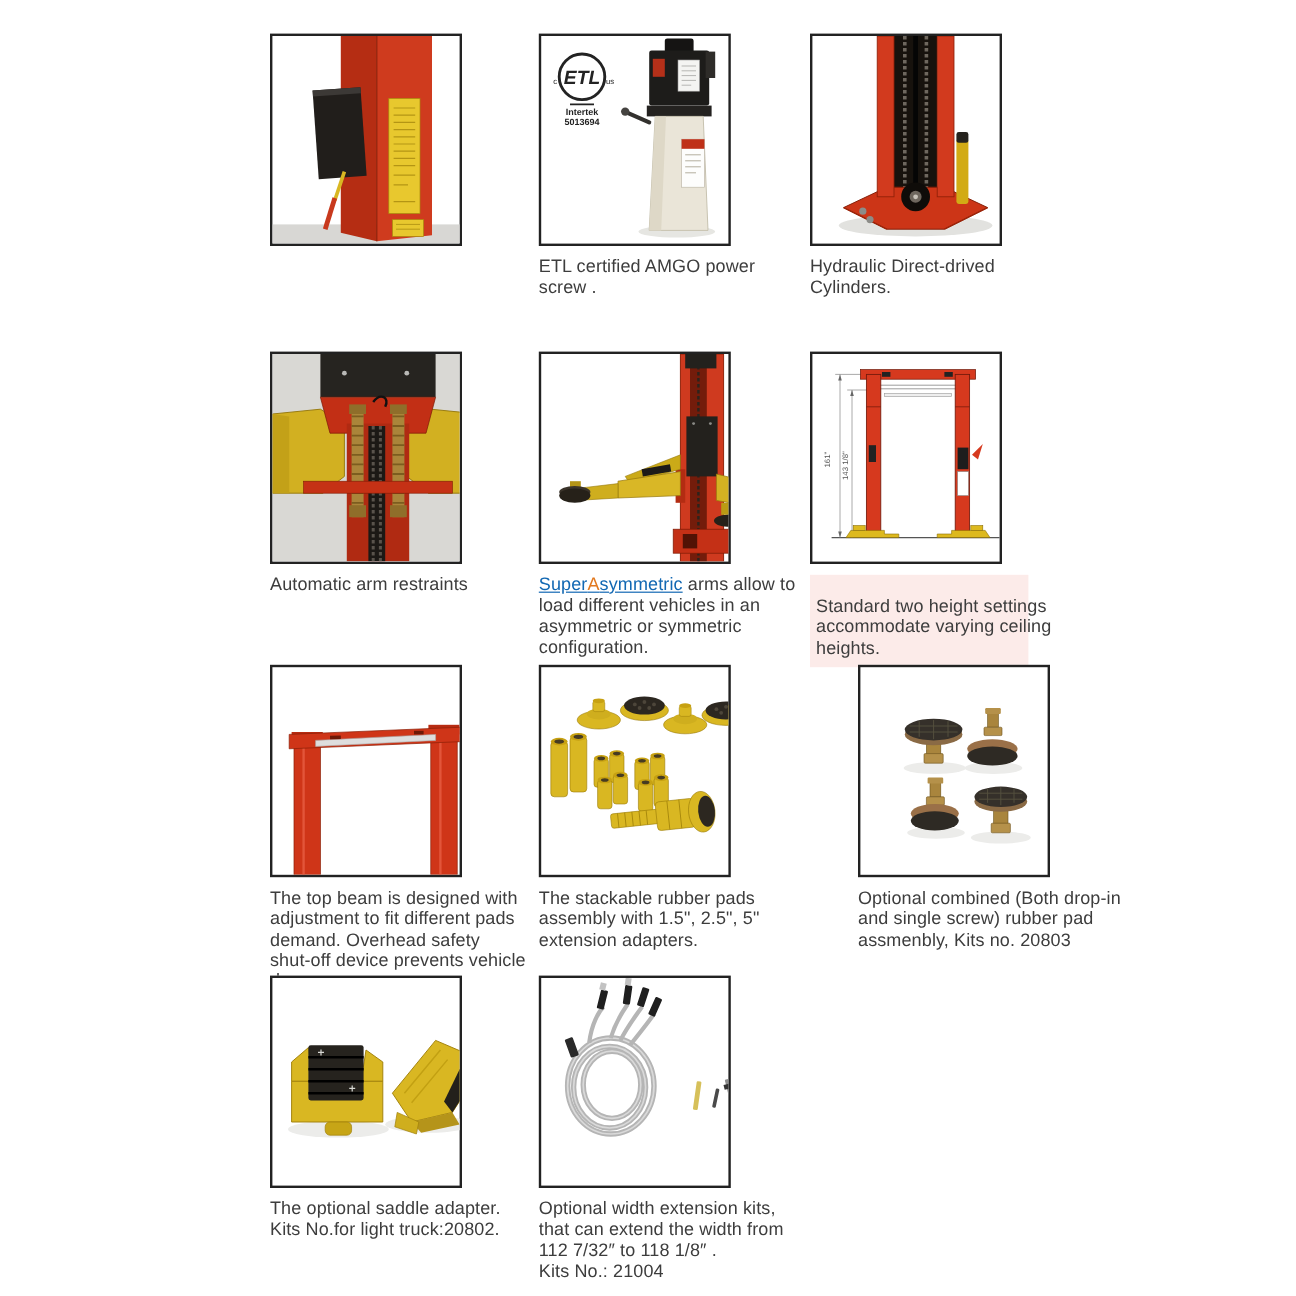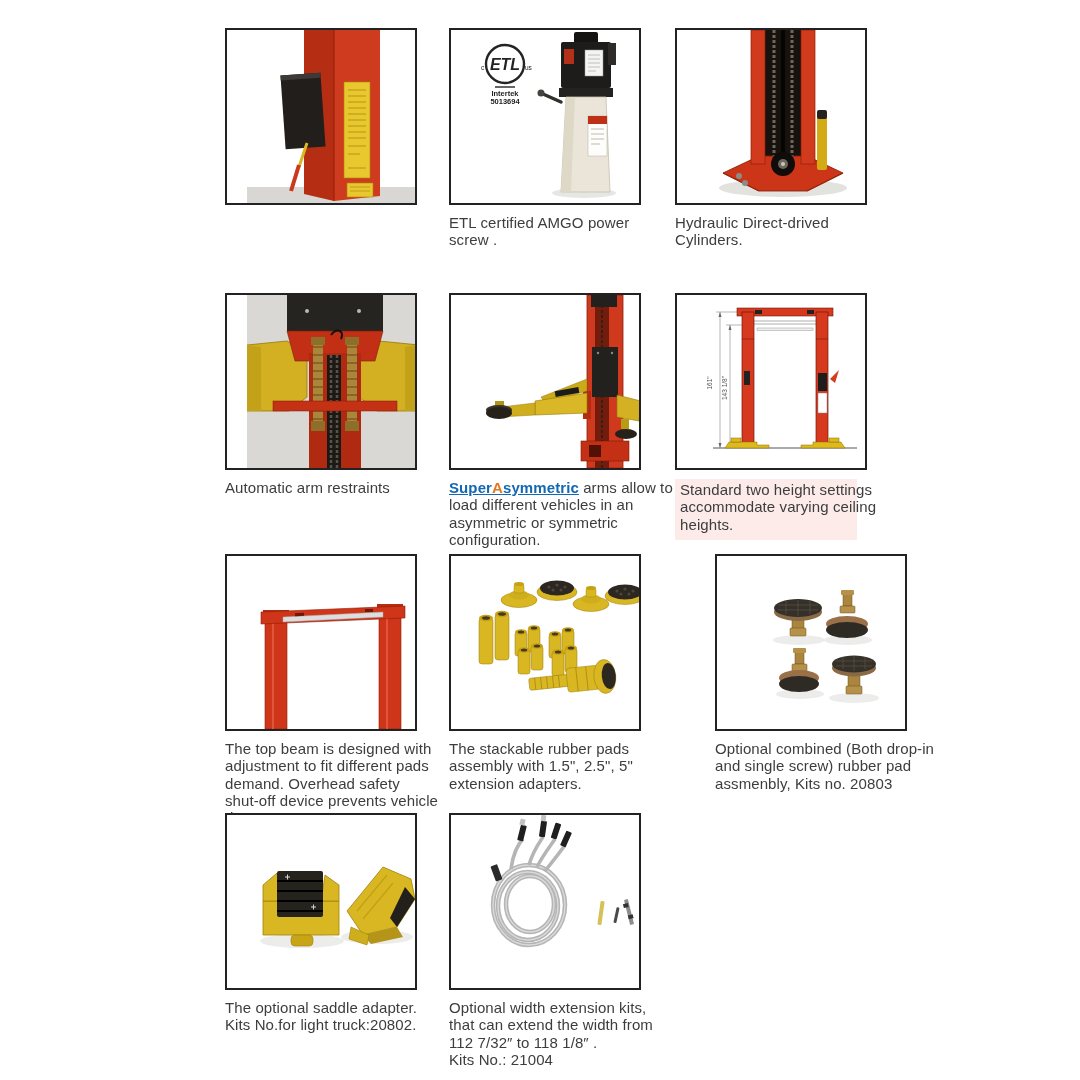--- a/index.html
+++ b/index.html
@@ -1,23 +1,23 @@
 <!DOCTYPE html>
 <html><head>
 <meta charset="utf-8">
 <style>
   html,body{margin:0;padding:0;background:#fff;}
   #page{position:relative;width:1080px;height:1080px;background:#fff;overflow:hidden;
         font-family:"Liberation Sans", sans-serif;}
   .cell{position:absolute;width:210px;}
-  .imgbox{width:192px;height:177px;border:2px solid #222;box-sizing:border-box;background:#fff;overflow:hidden;padding-left:20px;}
+  .imgbox{width:160px;height:177px;border:2px solid #222;box-sizing:border-box;background:#fff;overflow:hidden;}
   .imgbox svg{display:block;width:172px;height:173px;}
   .caption{margin-top:9px;font-size:15px;line-height:17.3px;color:#3d3d3d;white-space:nowrap;letter-spacing:0.1px;}
-  .caption.hl{background:#fcebe9;width:172px;padding:2px 5px 7px 5px;margin-left:0;}
-  .brand{font-weight:bold;color:#1268b3;text-decoration:underline;}
+  .caption.hl{background:#fcebe9;width:172px;padding:18px 5px 7px 5px;margin-left:0;}
+  .brand{font-weight:normal;color:#1268b3;text-decoration:underline;}
   .brand .b-a{color:#e2791f;}
   text{font-family:"Liberation Sans", sans-serif;}
 </style>
 </head>
 <body>
 
 <div id="page">
 
   <div class="cell" style="left:225px;top:28px">
     <div class="imgbox">

